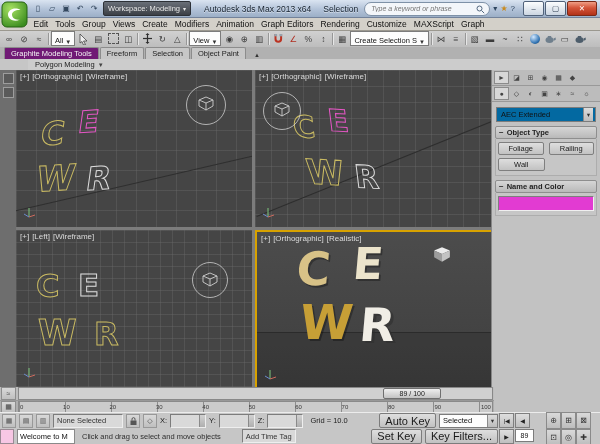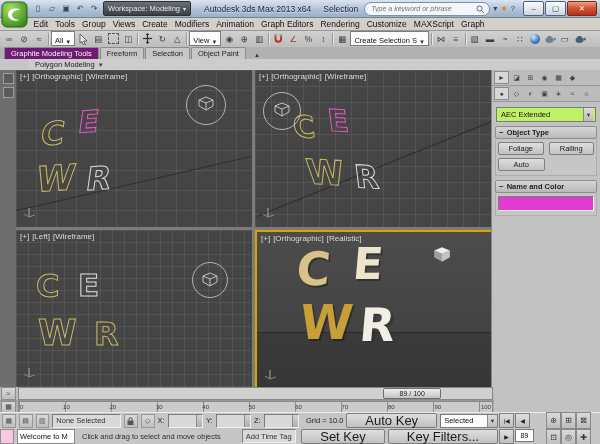--- a/index.html
+++ b/index.html
@@ -108,21 +108,21 @@
   .ground{position:absolute;left:0;right:0;top:101px;bottom:0;background:rgba(0,0,0,.12);}
 
   
   .panel{position:absolute;right:0;top:70px;width:108px;height:342px;background:#c2c2c2;
     border-left:1px solid #878787;}
   .ptabs,.pcats{display:flex;align-items:center;gap:1px;padding:1px 2px;background:#bcbcbc;
     border-bottom:1px solid #999;}
   .ptab{width:13px;height:11px;display:flex;align-items:center;justify-content:center;
     font-size:7px;color:#444;}
   .ptab.active{background:#d7d7d7;border:1px solid #8b8b8b;}
-  .pdrop{margin:5px 4px 4px;height:13px;background:#bef264;border:1px solid #7c7c7c;
+  .pdrop{margin:5px 4px 4px;height:13px;background:#0369a1;border:1px solid #7c7c7c;
     display:flex;align-items:center;justify-content:space-between;font-size:7.5px;color:#111;padding:0 2px 0 4px;}
   .ddbtn{width:9px;height:100%;background:linear-gradient(#dcdcdc,#bcbcbc);border-left:1px solid #8b8b8b;
     font-size:5.5px;display:flex;align-items:center;justify-content:center;color:#333;}
   .rollout{margin:4px 3px 0;}
   .rhead{height:11px;background:linear-gradient(#d6d6d6,#b9b9b9);border:1px solid #8e8e8e;border-radius:2px;
     display:flex;align-items:center;gap:3px;font-size:7.5px;font-weight:bold;color:#222;padding:0 3px;}
   .rminus{font-size:8px;color:#333;}
   .rbody{padding:3px 2px 4px;border:1px solid #adadad;border-top:0;background:#c6c6c6;}
   .btnrow{display:flex;gap:5px;margin-bottom:3px;}
   .btnrow:last-child{margin-bottom:0;}
@@ -156,21 +156,21 @@
     font-size:7px;color:#555;display:flex;align-items:center;justify-content:center;}
   .sunken{background:#d9d9d9;border:1px solid;border-color:#7c7c7c #eeeeee #eeeeee #7c7c7c;
     font-size:7.5px;color:#333;display:flex;align-items:center;padding:0 3px;height:12px;white-space:nowrap;}
   .coordlabel{font-size:7.5px;color:#222;}
   .coordfield{width:34px;height:12px;background:#d9d9d9;border:1px solid;
     border-color:#7c7c7c #eeeeee #eeeeee #7c7c7c;position:relative;}
   .spin{position:absolute;right:0;top:0;bottom:0;width:5px;background:linear-gradient(#d2d2d2,#afafaf);
     border-left:1px solid #8a8a8a;}
   .gridlabel{font-size:7.5px;color:#222;margin-left:4px;white-space:nowrap;}
   .gbtn{height:13px;background:linear-gradient(#dedede,#c1c1c1);border:1px solid #7c7c7c;border-radius:2px;
-    font-size:13px;color:#1a1a1a;display:flex;align-items:center;justify-content:center;padding:0 18px;white-space:nowrap;}
+    font-size:11px;color:#1a1a1a;display:flex;align-items:center;justify-content:center;padding:0 5px;white-space:nowrap;}
   .seldd{height:12px;background:#fdfdfd;border:1px solid #7c7c7c;display:flex;align-items:center;
     font-size:7.5px;color:#111;padding-left:3px;gap:3px;width:54px;justify-content:space-between;}
   .listenpink{width:12px;height:13px;background:#f7c7e4;border:1px solid #9a8a94;}
   .listener{width:52px;height:13px;background:#ffffff;border:1px solid #8a8a8a;font-size:7.5px;color:#111;
     display:flex;align-items:center;padding:0 2px;overflow:hidden;white-space:nowrap;}
   .prompt{font-size:7.5px;color:#2e2e2e;margin-left:4px;white-space:nowrap;}
   .timetag{margin-left:18px;}
   .pushauto{margin-left:auto;}
 
   
@@ -509,21 +509,21 @@
       <div class="rhead">
         <span class="rminus">−</span>
         <span>Object Type</span>
       </div>
       <div class="rbody">
         <div class="btnrow">
           <button class="pbtn">Foliage</button>
           <button class="pbtn">Railing</button>
         </div>
         <div class="btnrow">
-          <button class="pbtn">Auto</button>
+          <button class="pbtn">Wall</button>
           <span class="btnspacer"></span>
         </div>
       </div>
     </div>
     <div class="rollout">
       <div class="rhead">
         <span class="rminus">−</span>
         <span>Name and Color</span>
       </div>
       <div class="rbody">

